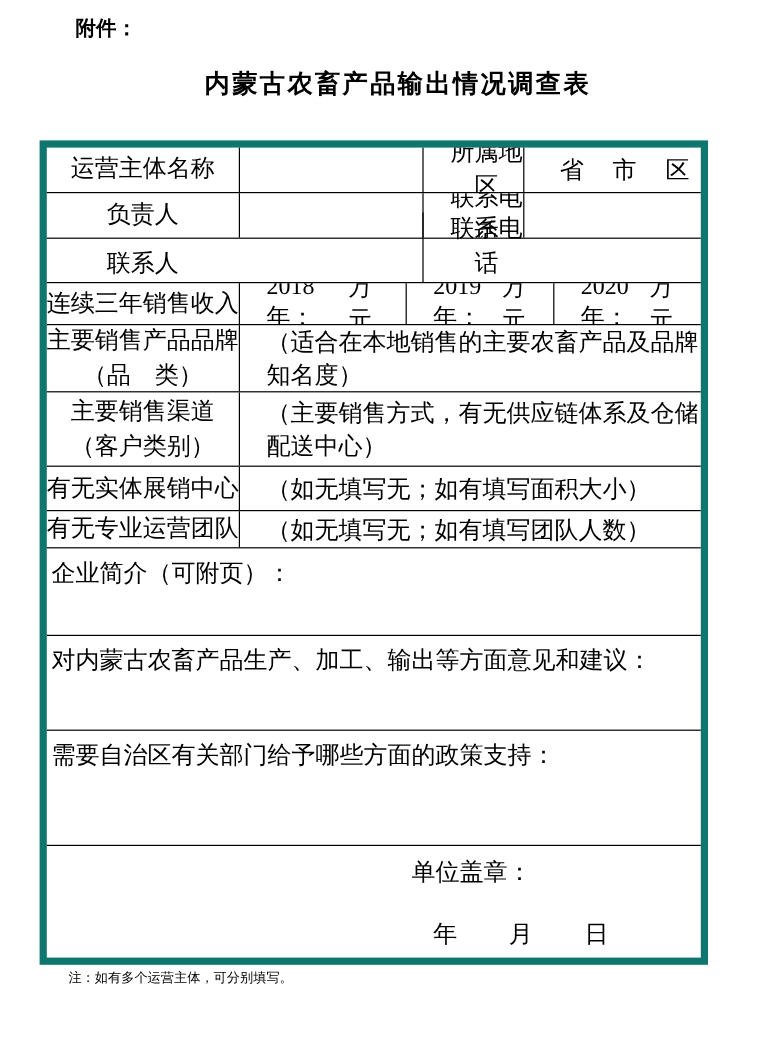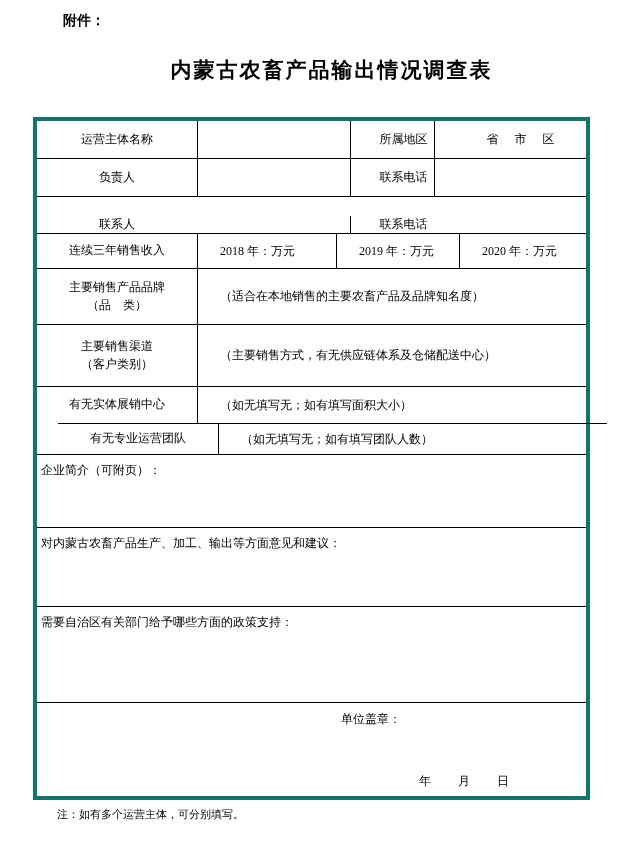--- a/index.html
+++ b/index.html
@@ -10,48 +10,48 @@
     color: #000;
   }
   .page {
     position: relative;
     width: 631px; height: 868px;
     background: #fff;
     overflow: hidden;
   }
   .attachment {
     position: absolute; left: 63px; top: 12px;
-    font-size: 14px; font-weight: bold;
+    font-size: 17px; font-weight: bold;
   }
   .doc-title {
     position: absolute; left: 16px; top: 56px; width: 631px;
     text-align: center;
     font-size: 21px; font-weight: bold; letter-spacing: 2px;
   }
   .form-table {
     position: absolute; left: 33px; top: 117px; width: 557px;
-    border: 4px solid #0f766e;
+    border: 6px solid #0f766e;
     background: #fff;
-    font-size: 12px;
+    font-size: 20px;
   }
   .row { display: flex; width: 100%; border-top: 1px solid #000; }
   .row.first { border-top: none; }
   .cell { display: flex; align-items: center; overflow: hidden; }
   .cell + .cell { border-left: 1px solid #000; padding-left: 22px; }
   .lab { justify-content: center; text-align: center; line-height: 1.45; }
   .fill { }
   .hint { justify-content: flex-start; padding-left: 11px; }
   .cA { width: 160px; flex: 0 0 160px; }
   .cB { width: 153px; flex: 0 0 153px; }
   .cC { width: 84px;  flex: 0 0 84px; }
   .cD { flex: 1; justify-content: center; letter-spacing: 2px; }
   .r1 { height: 37px; } .r2 { height: 38px; } .r3 { height: 37px; align-items: flex-end; }
   .r4 { height: 35px; }
   .r5 { height: 56px; } .r6 { height: 62px; }
-  .r7 { height: 37px; } .r8 { height: 31px; margin-left: 21px; }
+  .r7 { height: 37px; } .r8 { height: 31px; }
   .r9 { height: 73px; } .r10 { height: 79px; } .r11 { height: 96px; }
   .r12 { height: 94px; position: relative; }
   .ycell { display: flex; align-items: center; 
            padding: 0 16px 0 3px; }
   .y1 { width: 139px; flex: 0 0 139px; }
   .y2 { width: 123px; flex: 0 0 123px; }
   .y3 { flex: 1; }
   .areaRow { display: block; }
   .areaRow .area-label {
     display: block; text-align: left;

